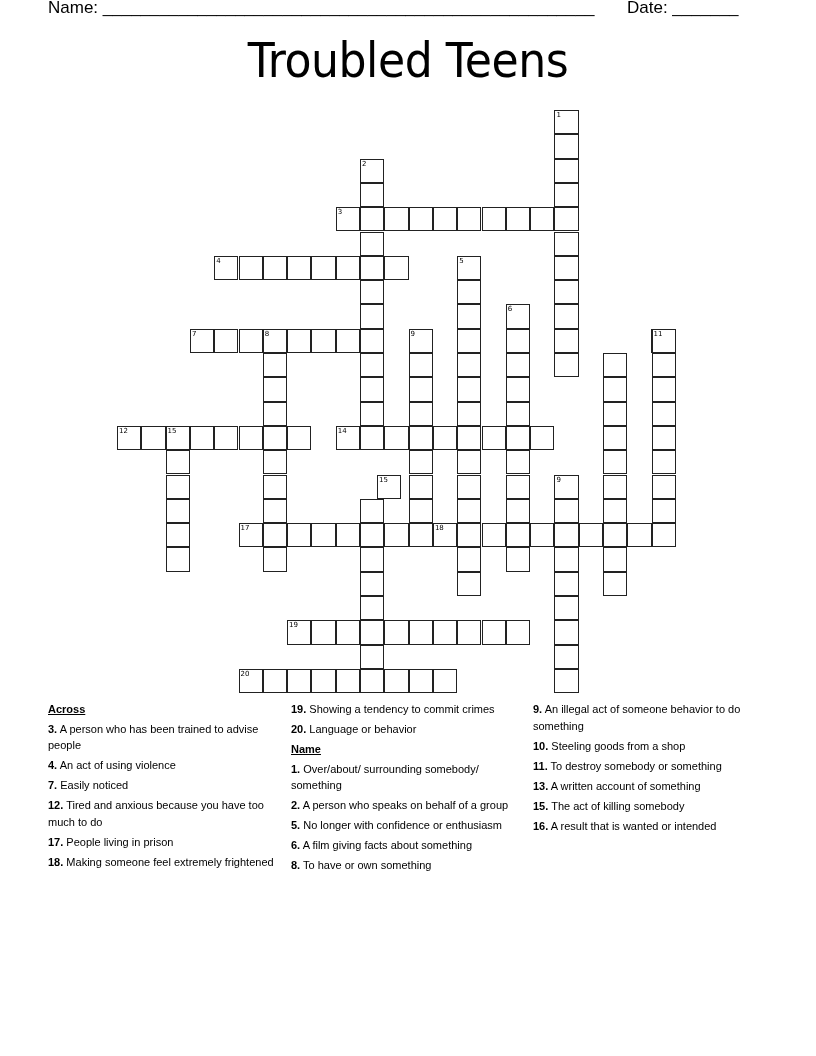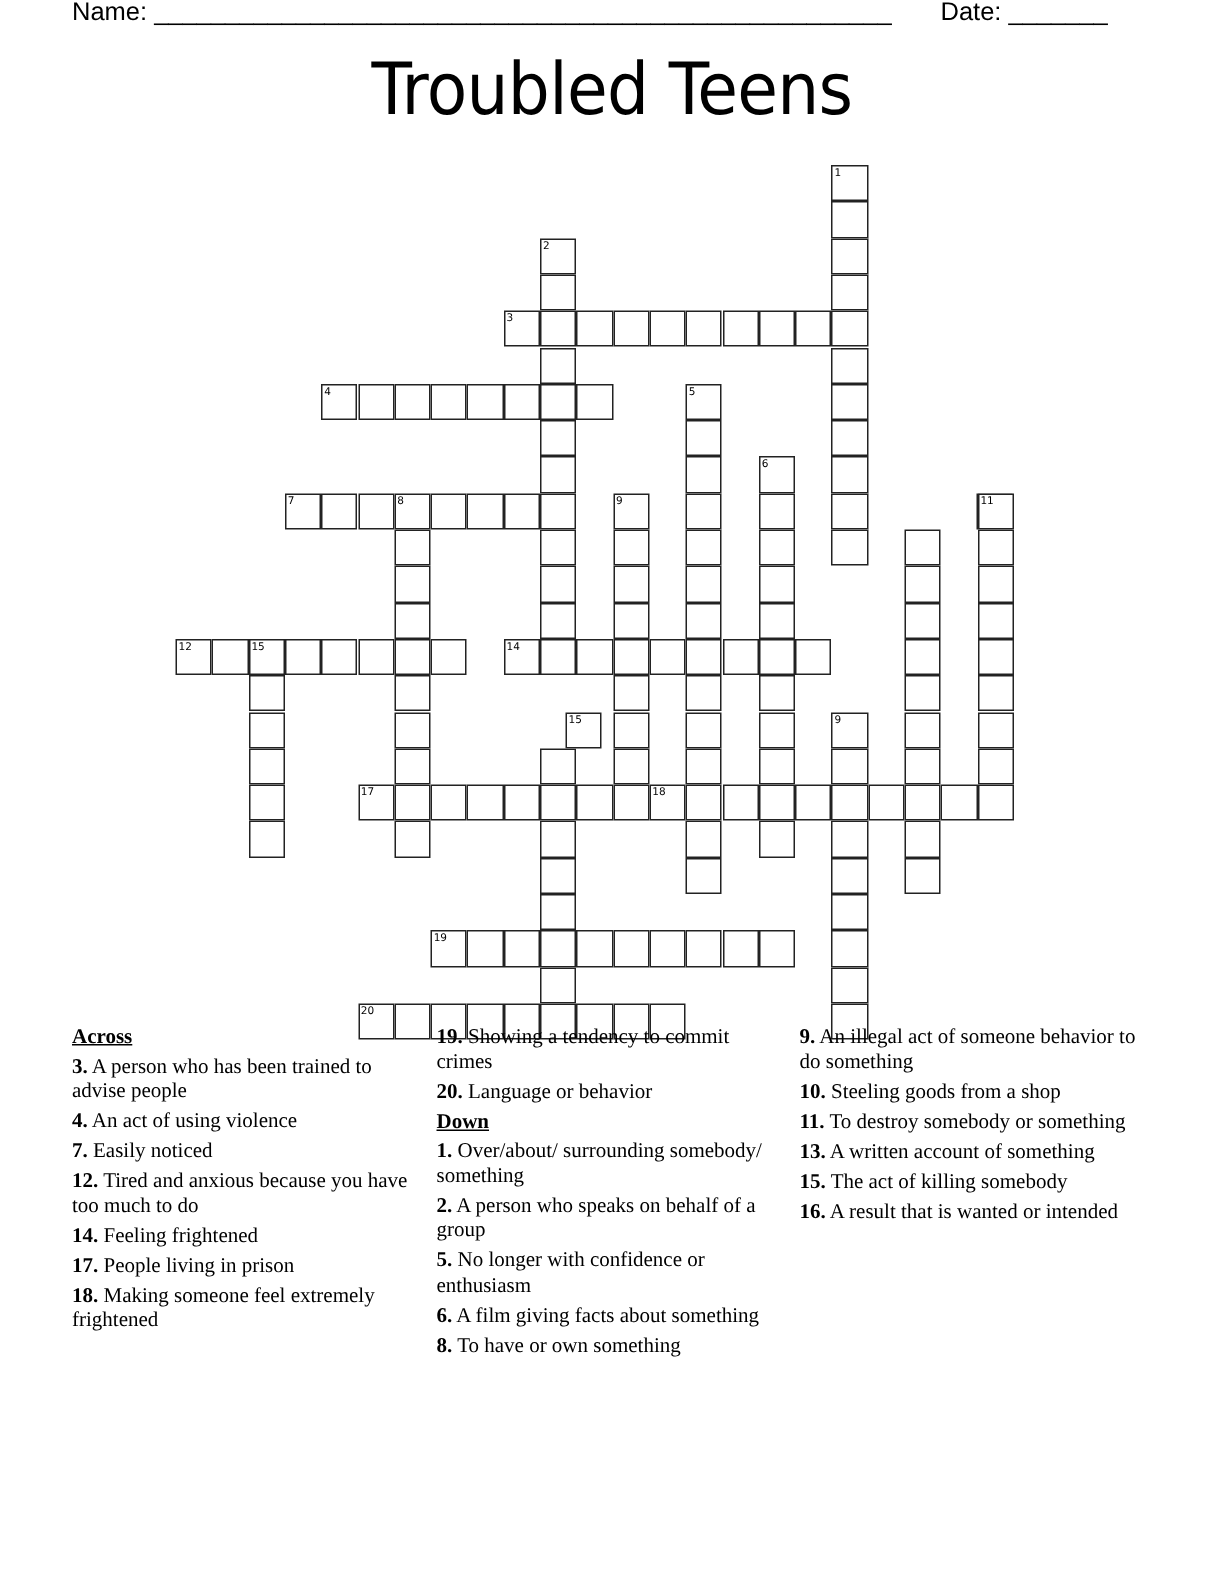--- a/index.html
+++ b/index.html
@@ -4,21 +4,21 @@
 <style>
   html, body { margin:0; padding:0; background:#fff; }
   body { width:816px; height:1056px; position:relative; overflow:hidden; font-family:"DejaVu Sans", sans-serif; color:#000; }
   .hdr { position:absolute; top:-2px; font-family:"Liberation Sans", sans-serif; font-size:17px; }
   .hdr-name { left:48px; }
   .hdr-date { left:627px; }
   .title { position:absolute; top:32px; left:0; width:816px; text-align:center; font-family:"DejaVu Sans", sans-serif; font-size:48px; font-weight:normal; letter-spacing:-0.5px; transform:scaleX(0.92); }
   #grid { position:absolute; left:117px; top:110px; width:584px; height:590px; }
   .cell { position:absolute; width:24.3px; height:24.3px; box-sizing:border-box; border:1.3px solid #222; background:#fff; }
   .num { position:absolute; top:0px; left:1px; font-size:7px; font-family:"DejaVu Sans", sans-serif; line-height:8px; }
-  .clues { position:absolute; top:684px; font-family:Liberation Serif, serif; font-size:14px; line-height:16.5px; }
+  .clues { position:absolute; top:701px; font-family:Liberation Sans, sans-serif; font-size:11px; line-height:16.5px; }
   .col1 { left:48px; width:235px; }
   .col2 { left:291px; width:235px; }
   .col3 { left:533px; width:235px; }
   .clue { margin-bottom:3.5px; }
   .clue b { font-weight:bold; }
   .sec { font-weight:bold; text-decoration:underline; margin-bottom:3px; }
 </style>
 </head>
 <body>
 
@@ -238,29 +238,28 @@
     <div class="cell" style="left: 291.6px; top: 558.9px;"></div>
     <div class="cell" style="left: 315.9px; top: 558.9px;"></div>
   </div>
 
 <div class="clues col1">
   <div class="sec">Across</div>
   <div class="clue"><b>3.</b> <span>A person who has been trained to advise people</span></div>
   <div class="clue"><b>4.</b> <span>An act of using violence</span></div>
   <div class="clue"><b>7.</b> <span>Easily noticed</span></div>
   <div class="clue"><b>12.</b> <span>Tired and anxious because you have too much to do</span></div>
-  <div class="clue"><b>14.</b> <span>Feeling frightened</span></div>
   <div class="clue"><b>17.</b> <span>People living in prison</span></div>
   <div class="clue"><b>18.</b> <span>Making someone feel extremely frightened</span></div>
 </div>
 
 <div class="clues col2">
   <div class="clue"><b>19.</b> <span>Showing a tendency to commit crimes</span></div>
   <div class="clue"><b>20.</b> <span>Language or behavior</span></div>
-  <div class="sec">Down</div>
+  <div class="sec">Name</div>
   <div class="clue"><b>1.</b> <span>Over/about/ surrounding somebody/ something</span></div>
   <div class="clue"><b>2.</b> <span>A person who speaks on behalf of a group</span></div>
   <div class="clue"><b>5.</b> <span>No longer with confidence or enthusiasm</span></div>
   <div class="clue"><b>6.</b> <span>A film giving facts about something</span></div>
   <div class="clue"><b>8.</b> <span>To have or own something</span></div>
 </div>
 
 <div class="clues col3">
   <div class="clue"><b>9.</b> <span>An illegal act of someone behavior to do something</span></div>
   <div class="clue"><b>10.</b> <span>Steeling goods from a shop</span></div>

